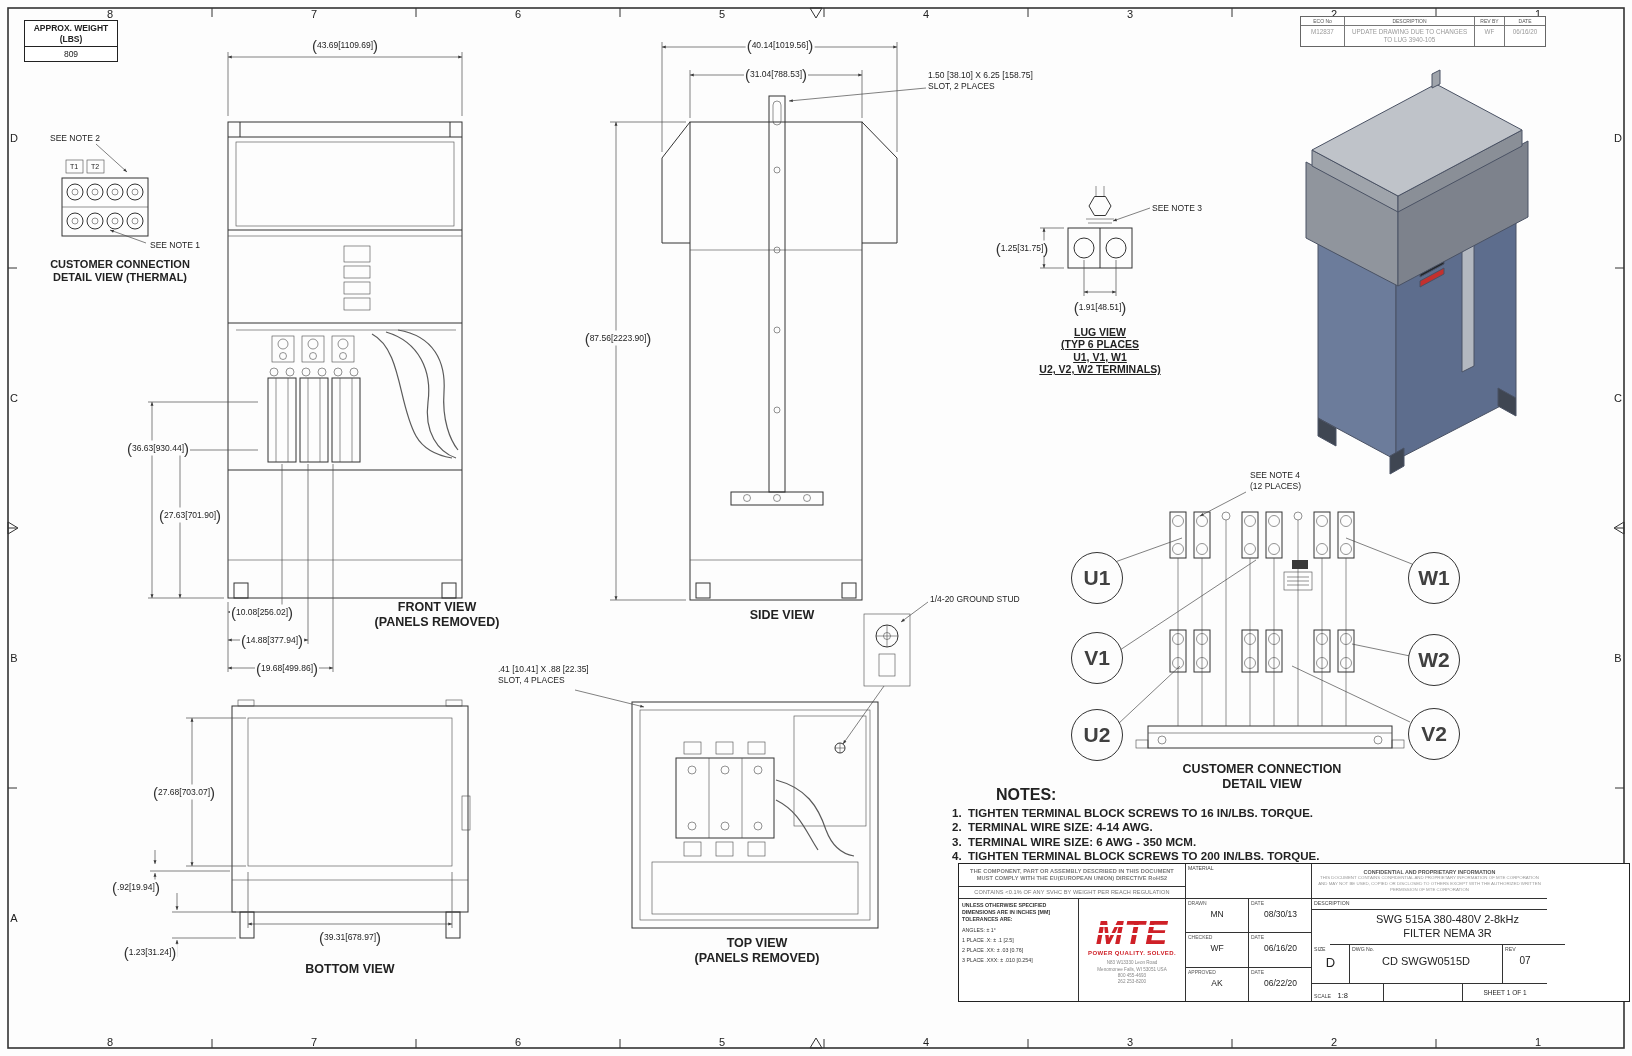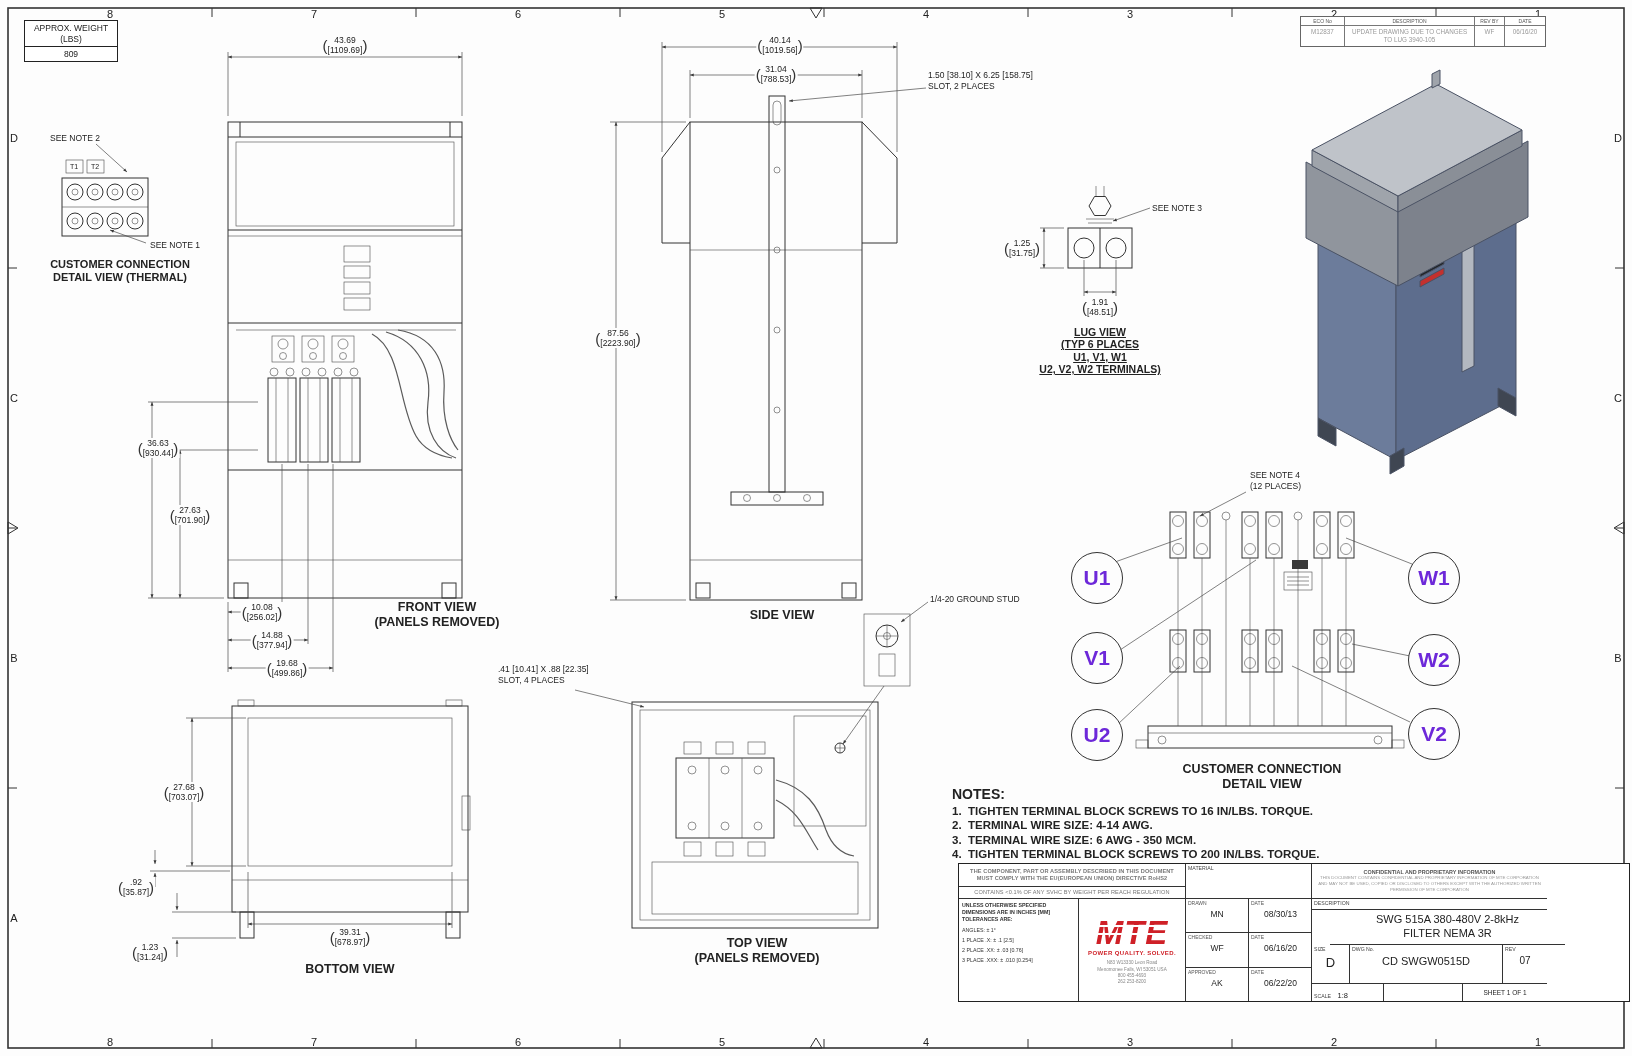--- a/index.html
+++ b/index.html
@@ -14,37 +14,37 @@
   .zone { position:absolute; font-size:11px; color:#222; transform:translate(-50%,-50%); }
 
   .txt { position:absolute; font-size:8.5px; white-space:nowrap; }
   .callout { position:absolute; font-size:8.5px; line-height:1.3; white-space:nowrap; }
   .vtitle { position:absolute; transform:translate(-50%,0); text-align:center; font-weight:bold; font-size:12.5px; line-height:1.18; white-space:nowrap; }
   .vtitle.sm { font-size:10.5px;text-decoration:underline; }
   .vtitle.md { font-size:11px; }
 
   .dimtxt { position:absolute; transform:translate(-50%,-50%); display:flex; align-items:center; background:#fdfdfd; padding:0 1px; line-height:1; white-space:nowrap; }
   .dimtxt .par { font-size:15px; font-weight:400; color:#333; }
-  .dimtxt .stack { display:flex; flex-direction:column; align-items:center; font-size:8.5px; line-height:1.18; color:#222; }
+  .dimtxt .stack { display:flex; flex-direction:row; align-items:flex-start; font-size:8.5px; line-height:1.18; color:#222; }
 
   .termcircle { position:absolute; width:52px; height:52px; border:1.6px solid #333; border-radius:50%;
     display:flex; align-items:center; justify-content:center; font-size:21px; font-weight:bold;
-    transform:translate(-50%,-50%); background:#fdfdfd; color:#6d28d9; }
+    transform:translate(-50%,-50%); background:#fdfdfd; color:#404040; }
 
   #weightbox { position:absolute; left:24px; top:20px; width:94px; border:1.5px solid #222; background:#fff; text-align:center; }
-  #weightbox .wb-head { border-bottom:1.5px solid #222; font-weight:normal; font-size:8.5px; line-height:1.25; padding:2px 0; }
+  #weightbox .wb-head { border-bottom:1.5px solid #222; font-weight:bold; font-size:8.5px; line-height:1.25; padding:2px 0; }
   #weightbox .wb-val { font-size:8.5px; padding:2px 0; }
 
   #ecotable { position:absolute; left:1300px; top:16px; width:246px; border:1px solid #666; display:grid; grid-template-columns:44px 130px 30px 40px; background:#fff; }
   #ecotable .h { font-size:5px; color:#555; text-align:center; border-bottom:1px solid #777; border-right:1px solid #777; padding:1px 0; }
   #ecotable .v { font-size:6.3px; color:#9a9a9a; text-align:center; border-right:1px solid #777; padding:2px 1px; line-height:1.25; }
   #ecotable .last { border-right:none; }
 
   #notes { position:absolute; left:952px; top:786px; }
-  #notes .notes-head { font-weight:bold; font-size:14px; margin-bottom:2px; }
+  #notes .notes-head { font-weight:bold; font-size:16px; margin-bottom:2px;margin-left:44px; }
   #notes .note-line { font-weight:bold; font-size:11.5px; line-height:1.24; white-space:pre; }
 
   #titleblock { position:absolute; left:958px; top:863px; width:672px; height:139px; border:1.5px solid #222; background:#fff; overflow:hidden; }
   .tb { position:absolute; border-right:1px solid #333; border-bottom:1px solid #333; overflow:hidden; background:#fff; }
   .tb.noR { border-right:none; } .tb.noB { border-bottom:none; }
   .cstack { display:flex; flex-direction:column; align-items:center; justify-content:center; height:100%; text-align:center; }
   .tiny-gray { font-size:5.6px; color:#777; line-height:1.3; letter-spacing:.1px; }
   .tol-head { font-size:5.3px; font-weight:bold; color:#333; line-height:1.35; }
   .tol-line { font-size:5.3px; color:#333; margin-top:4px; }
   .sigc { position:absolute; top:0; height:100%; border-right:1px solid #333; }
@@ -584,21 +584,21 @@
   <span class="stack">
         <span>27.68</span>
         <span>[703.07]</span>
       </span>
   <span class="par">)</span>
 </div>
 <div class="dimtxt" style="left:136px;top:887px">
   <span class="par">(</span>
   <span class="stack">
         <span>.92</span>
-        <span>[35.87]</span>
+        <span>[19.94]</span>
       </span>
   <span class="par">)</span>
 </div>
 <div class="dimtxt" style="left:150px;top:952px">
   <span class="par">(</span>
   <span class="stack">
         <span>1.23</span>
         <span>[31.24]</span>
       </span>
   <span class="par">)</span>

